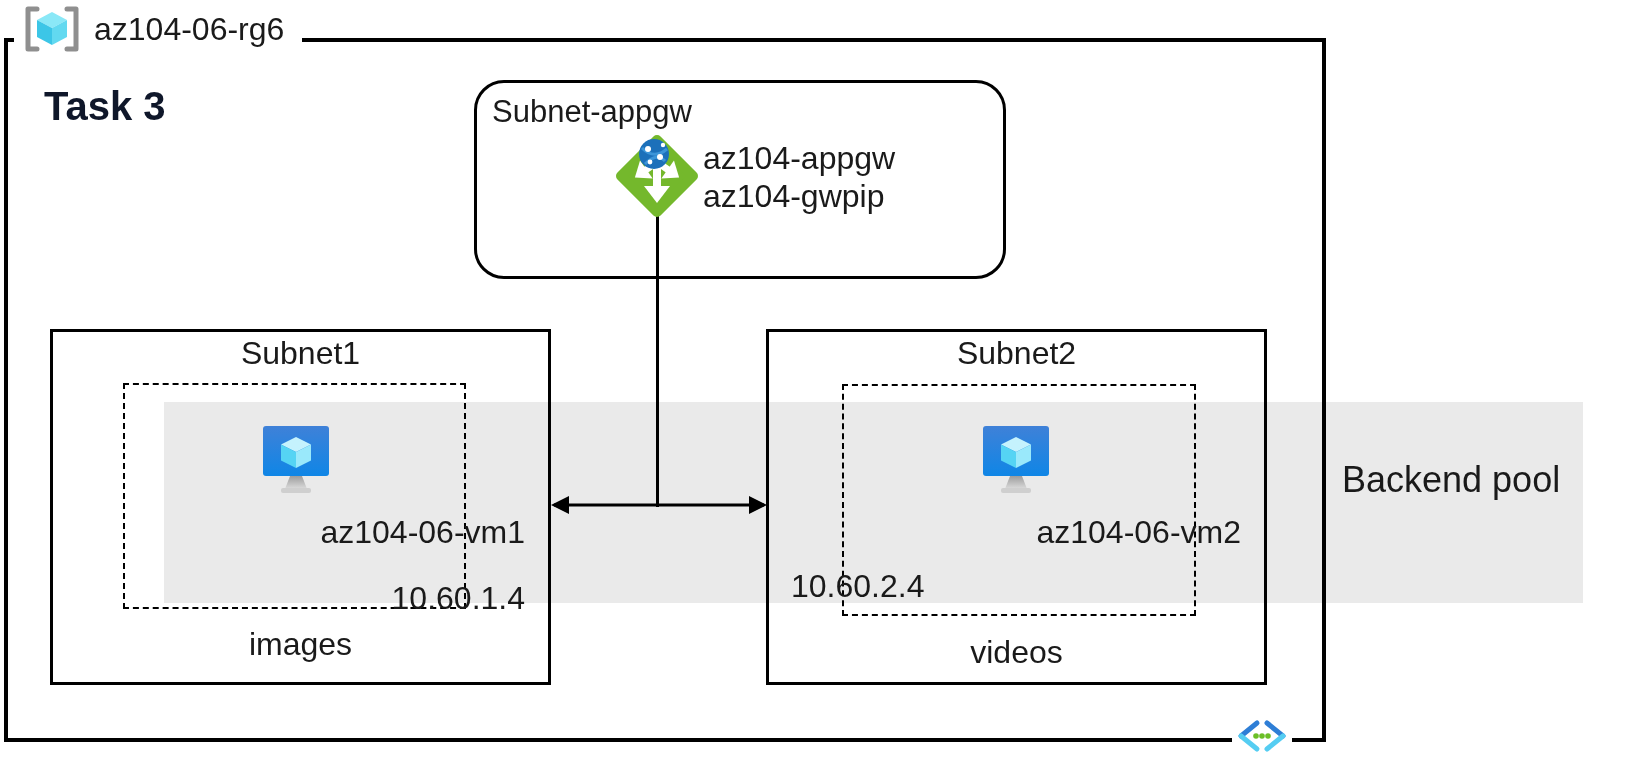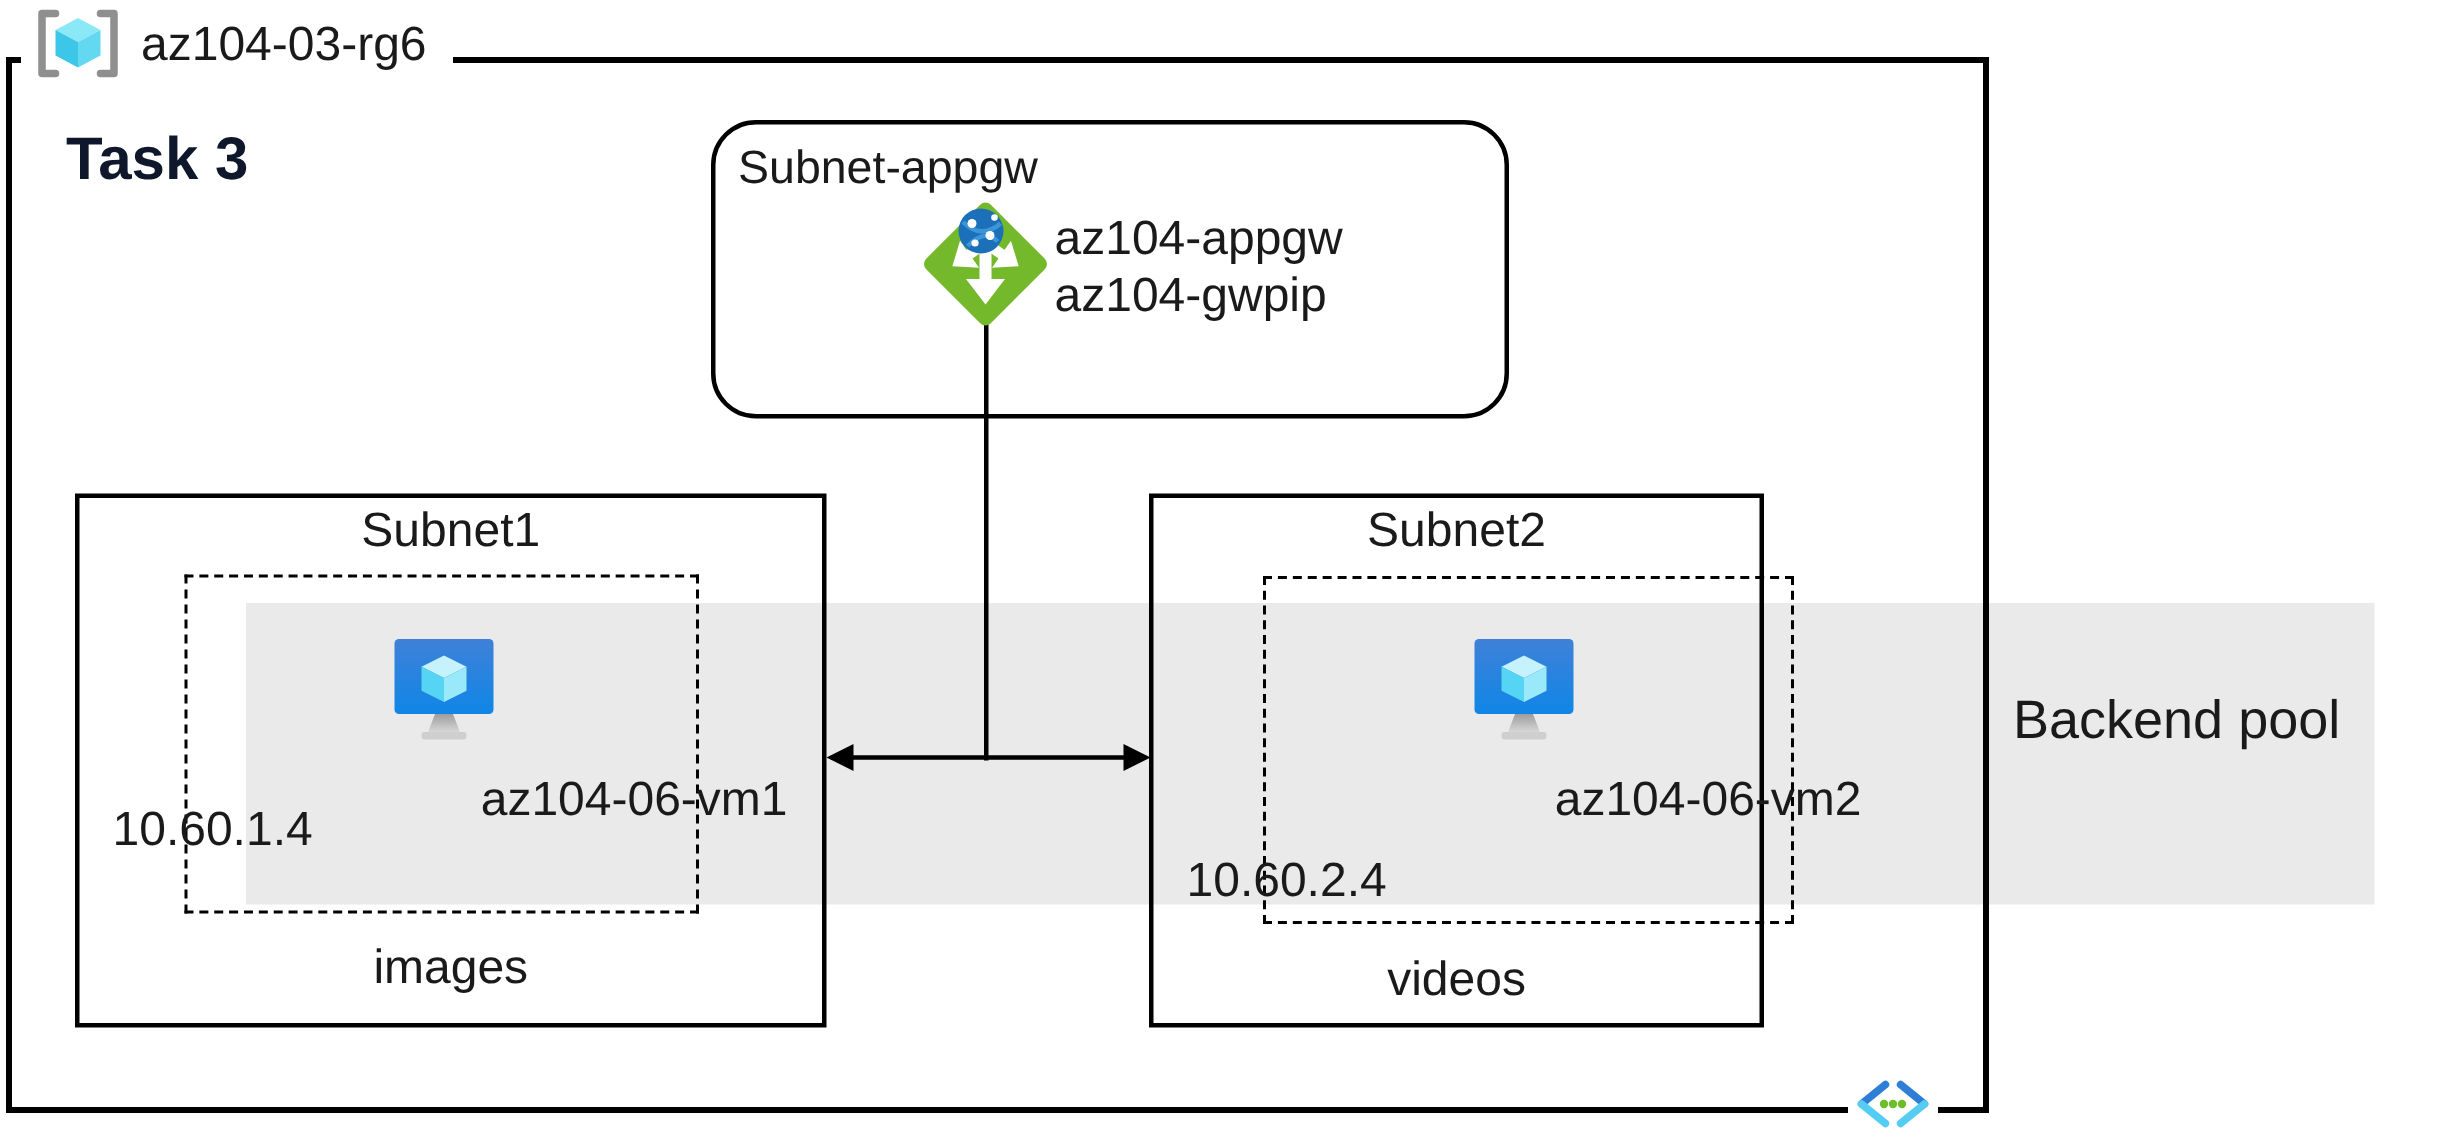--- a/index.html
+++ b/index.html
@@ -8,39 +8,39 @@
     font-family:"Liberation Sans", sans-serif;color:#1a1a1a;
   }
   .abs{position:absolute;}
   
   #band{left:164px;top:402px;width:1419px;height:201px;background:#eaeaea;z-index:1;}
   
   .box{border:3px solid #000;background:transparent;z-index:2;box-sizing:border-box;}
   #rg-box{left:4px;top:38px;width:1322px;height:704px;border-width:4px;}
   #appgw-box{left:474px;top:80px;width:532px;height:199px;background:#fff;border-radius:30px;}
   #subnet1-box{left:50px;top:329px;width:501px;height:356px;}
-  #subnet2-box{left:766px;top:329px;width:410px;height:356px;}
+  #subnet2-box{left:766px;top:329px;width:501px;height:356px;}
   .dashed{border:2px dashed #000;background:transparent;z-index:2;box-sizing:border-box;}
   #dashed1{left:123px;top:383px;width:343px;height:226px;}
   #dashed2{left:842px;top:384px;width:354px;height:232px;}
   
   .t{font-size:32px;line-height:36px;color:#1a1a1a;white-space:nowrap;z-index:3;}
   .center{left:0;right:0;text-align:center;}
   #rg-chip{left:14px;top:0;height:58px;width:288px;background:#fff;z-index:3;
            display:flex;align-items:center;padding-left:8px;box-sizing:border-box;}
   #rg-chip .txt{margin-left:12px;font-size:32px;}
   #task{left:44px;top:84px;font-size:40px;font-weight:bold;color:#0f172a;z-index:3;}
   #appgw-title{left:15px;top:11px;font-size:31px;}
   #appgw-name{left:703px;top:140px;}
   #appgw-pip{left:703px;top:178px;}
   .subnet-title{top:3px;font-size:32px;}
   #images-cap{top:294px;}
   #videos-cap{top:302px;text-align:center;}
   #vm1-name{left:75px;top:514px;width:450px;text-align:right;}
-  #vm1-ip{left:75px;top:534px;width:450px;text-align:left;}
+  #vm1-ip{left:75px;top:580px;width:450px;text-align:right;}
   #vm2-name{left:791px;top:514px;width:450px;text-align:right;}
   #vm2-ip{left:791px;top:568px;width:450px;}
   #backend-label{left:1342px;top:462px;font-size:36px;}
   
   #connector{left:656px;top:204px;width:3px;height:303px;background:#000;z-index:3;}
   #harrow{left:544px;top:491px;z-index:3;}
   
   #rg-icon{width:60px;height:50px;flex:0 0 auto;}
   #appgw-icon{left:615px;top:134px;z-index:4;}
   #vm1-icon{left:260px;top:424px;z-index:3;}
@@ -57,21 +57,21 @@
   <div class="abs box" id="rg-box"></div>
 
   <div class="abs" id="rg-chip">
     <svg id="rg-icon" viewBox="0 0 60 50">
       <polyline points="15,5 6,5 6,45 15,45" fill="none" stroke="#8f8f8f" stroke-width="5" stroke-linecap="round" stroke-linejoin="round"></polyline>
       <polyline points="45,5 54,5 54,45 45,45" fill="none" stroke="#8f8f8f" stroke-width="5" stroke-linecap="round" stroke-linejoin="round"></polyline>
       <polygon points="30,8 45,16 30,24 15,16" fill="#8ae8f7"></polygon>
       <polygon points="15,16 30,24 30,41 15,33" fill="#3cc6e7"></polygon>
       <polygon points="45,16 30,24 30,41 45,33" fill="#62d9f0"></polygon>
     </svg>
-    <span class="txt">az104-03-rg6</span>
+    <span class="txt">az104-06-rg6</span>
   </div>
 
   <div class="abs" id="task">Task 3</div>
 
   <div class="abs box" id="appgw-box">
     <span class="abs t" id="appgw-title">Subnet-appgw</span>
   </div>
 
   <svg class="abs" id="appgw-icon" width="84" height="84" viewBox="0 0 84 84">
     <polygon points="42,6 78,42 42,78 6,42" fill="#74b82c" stroke="#74b82c" stroke-width="10" stroke-linejoin="round"></polygon>

